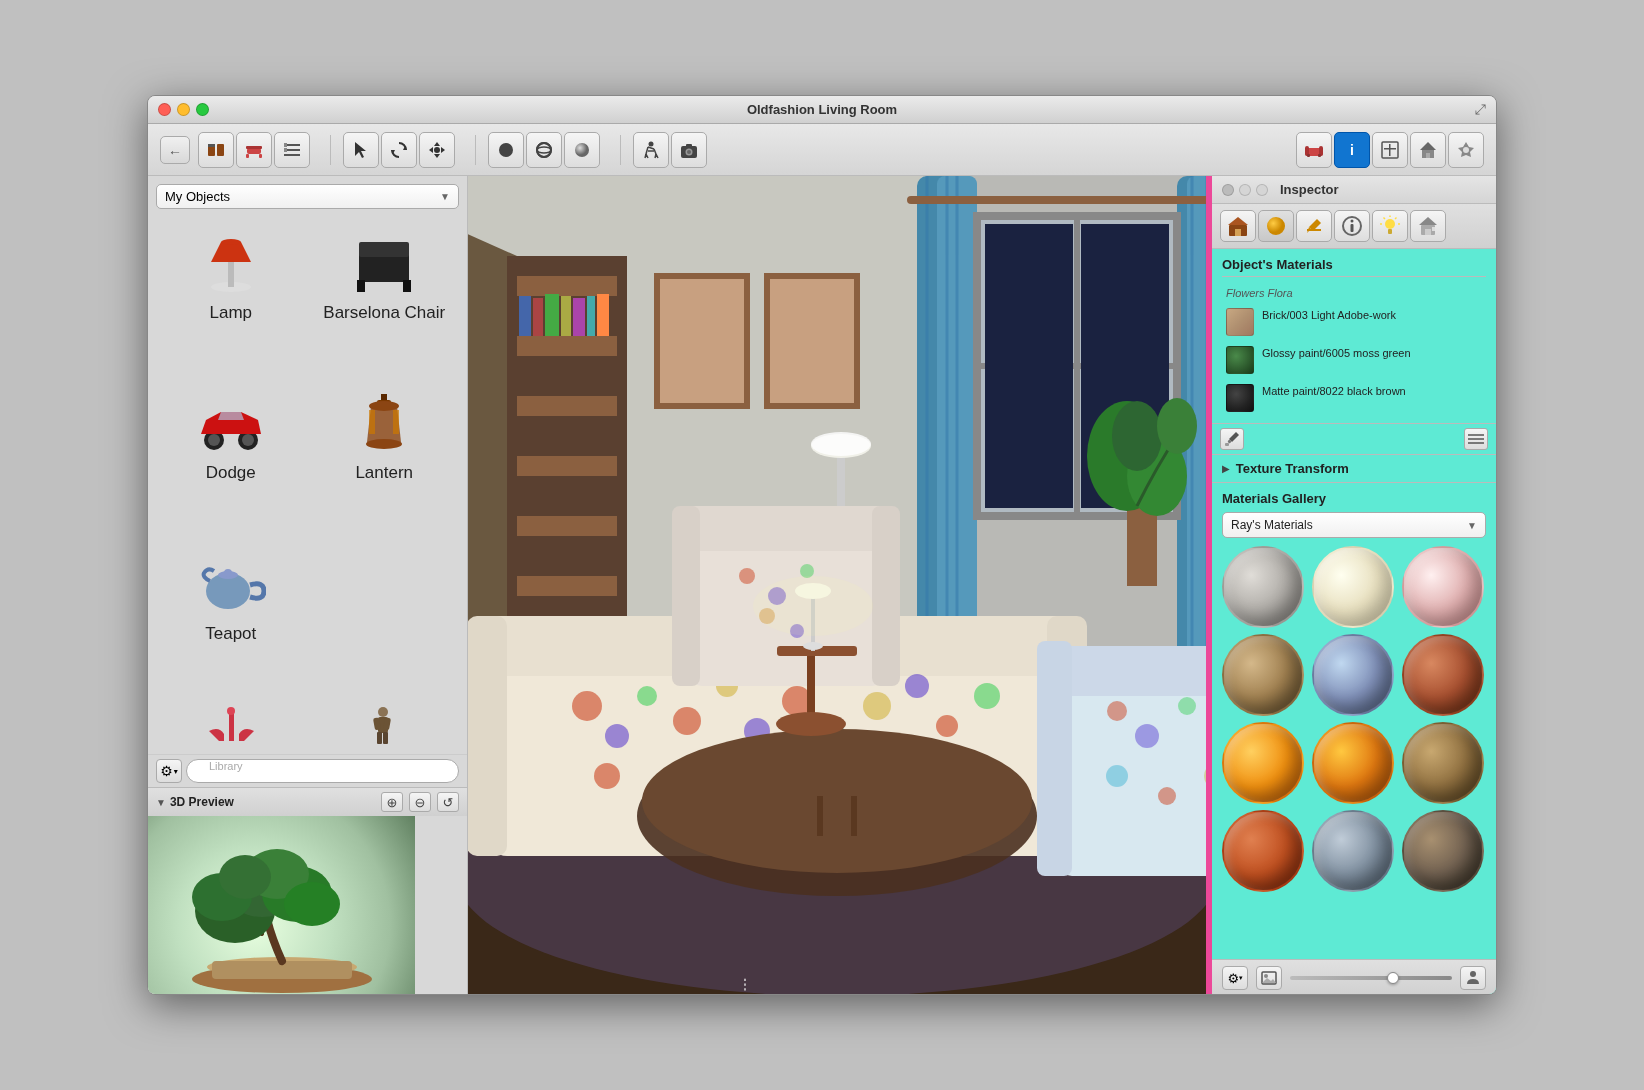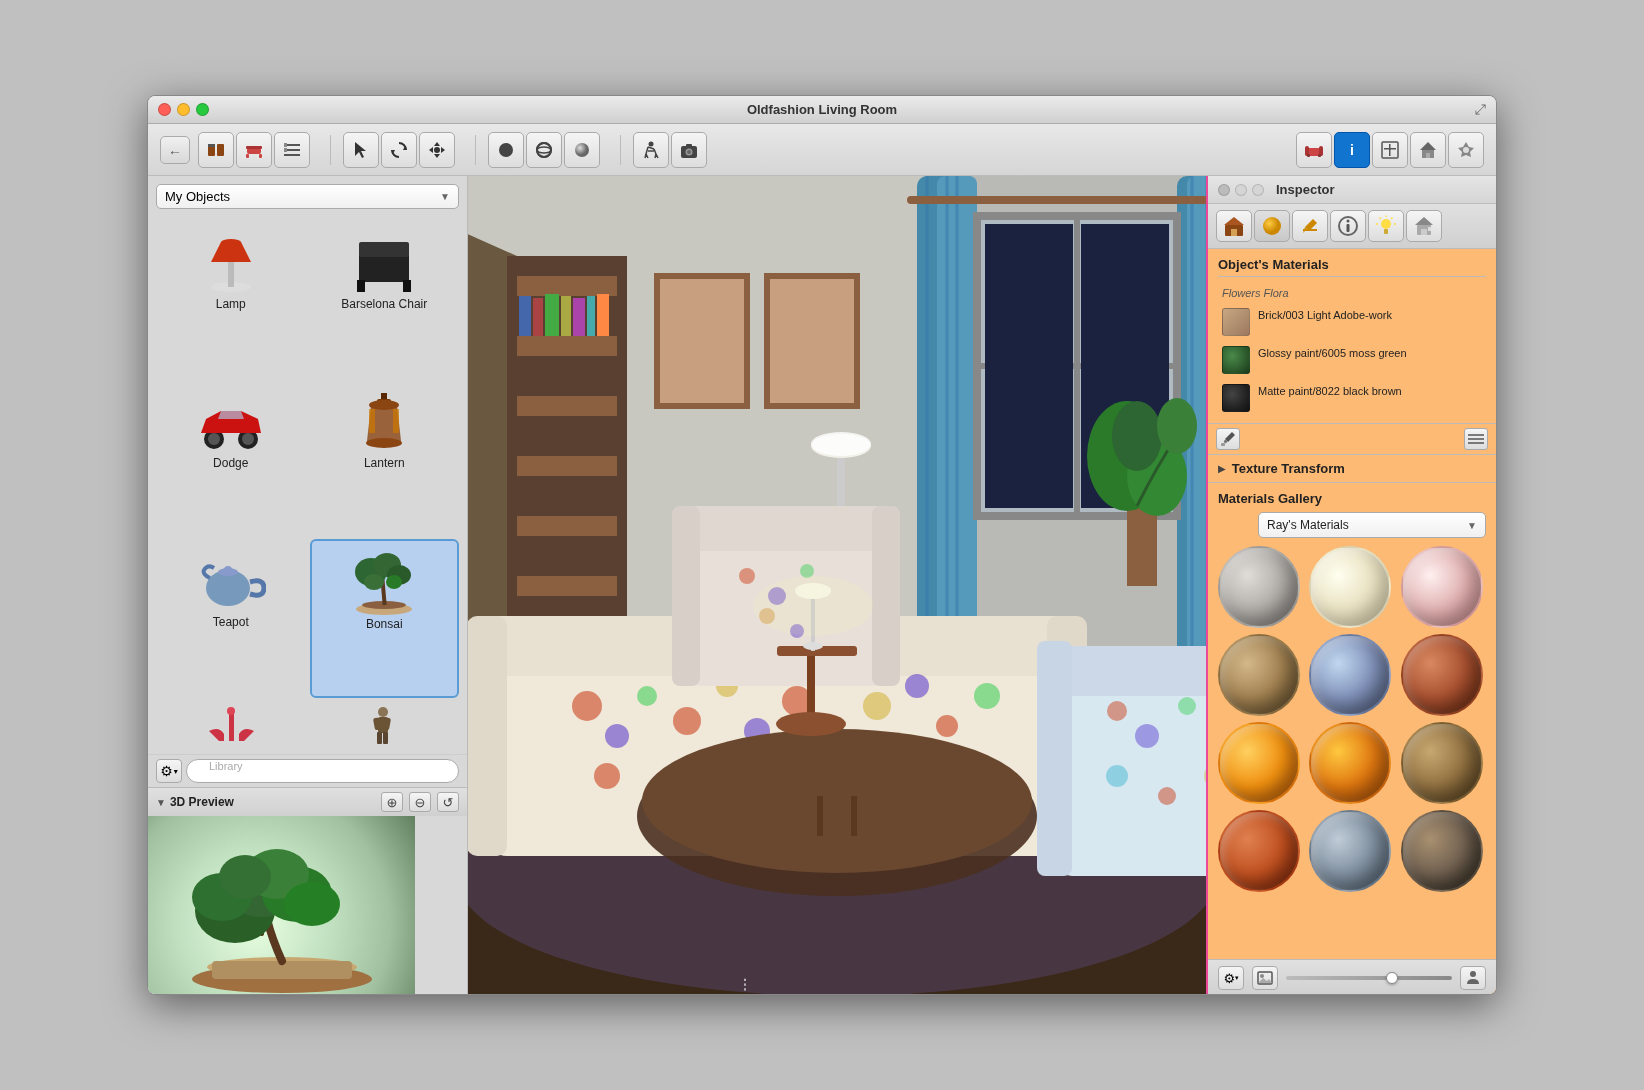--- a/index.html
+++ b/index.html
@@ -159,24 +159,24 @@
     }
     .object-icon {
       width: 80px;
       height: 70px;
       display: flex;
       align-items: center;
       justify-content: center;
       font-size: 40px;
     }
     .object-label {
-      font-size: 12px;
+      font-size: 17px;
       color: #222;
       text-align: left;
-      margin-top: 0;
+      margin-top: 6px;
     }
 
     
     .lamp-icon { color: #cc2200; font-size: 38px; }
 
     
     .search-bar-area {
       padding: 4px 8px;
       display: flex;
       gap: 4px;
@@ -277,22 +277,22 @@
       width: 100%;
       height: 100%;
       background: linear-gradient(180deg, #c8c8c0 0%, #b0b0a8 30%, #888878 60%, #504840 100%);
       position: relative;
       overflow: hidden;
     }
 
     
     .right-panel {
       width: 290px;
-      background: #fdba74;
-      border-left: 2px solid #ec4899;
+      background: #5eead4;
+      border-left: 6px solid #ec4899;
       display: flex;
       flex-direction: column;
       overflow: hidden;
     }
 
     
     .inspector-header {
       padding: 6px 10px;
       background: linear-gradient(to bottom, #e5e5e5, #d5d5d5);
       border-bottom: 1px solid #bbb;
@@ -460,21 +460,20 @@
       background: linear-gradient(to bottom, #fff, #f0f0f0);
       border: 1px solid #aaa;
       border-radius: 5px;
       padding: 0 8px;
       font-size: 12px;
       color: #222;
       display: flex;
       align-items: center;
       justify-content: space-between;
       cursor: pointer;
-      margin-left: 40px;
     }
 
     
     .spheres-grid {
       display: grid;
       grid-template-columns: repeat(3, 1fr);
       gap: 6px;
       overflow-y: auto;
     }
     .sphere-item {
@@ -849,35 +848,20 @@
               <ellipse cx="32" cy="38" rx="22" ry="18" fill="#7799bb"></ellipse>
               <path d="M54 32 Q68 28 68 38 Q68 48 54 44" fill="none" stroke="#5577aa" stroke-width="5"></path>
               <path d="M14 28 Q6 24 8 20 Q12 14 18 18" fill="none" stroke="#5577aa" stroke-width="4"></path>
               <ellipse cx="32" cy="22" rx="10" ry="4" fill="#8899cc"></ellipse>
               <rect x="28" y="16" width="8" height="8" rx="4" fill="#8899cc"></rect>
             </svg>
           </div>
           <span class="object-label">Teapot</span>
         </div>
 
-        <div class="object-item selected">
-          <div class="object-icon">
-            <svg width="70" height="70" viewBox="0 0 70 70">
-              <ellipse cx="35" cy="62" rx="28" ry="6" fill="#c8a87a"></ellipse>
-              <ellipse cx="35" cy="58" rx="22" ry="4" fill="#8a6040"></ellipse>
-              <rect x="33" y="30" width="4" height="28" fill="#5a3820" transform="rotate(-5,35,50)"></rect>
-              <ellipse cx="22" cy="25" rx="16" ry="14" fill="#2d6632"></ellipse>
-              <ellipse cx="38" cy="18" rx="14" ry="12" fill="#336633"></ellipse>
-              <ellipse cx="50" cy="28" rx="12" ry="10" fill="#2a5a2a"></ellipse>
-              <ellipse cx="25" cy="35" rx="10" ry="8" fill="#3a7038"></ellipse>
-              <ellipse cx="45" cy="35" rx="8" ry="7" fill="#287a28"></ellipse>
-            </svg>
-          </div>
-          <span class="object-label">Bonsai</span>
-        </div>
       </div>
 
       <div class="partial-objects">
         <div class="partial-item">
           <svg width="55" height="40" viewBox="0 0 55 40">
             <rect x="25" y="5" width="5" height="30" fill="#cc3344"></rect>
             <ellipse cx="27" cy="5" rx="4" ry="4" fill="#dd4455"></ellipse>
             <path d="M5 25 Q15 20 20 28 L20 35 L15 35" fill="#cc3344"></path>
             <path d="M50 25 Q40 20 35 28 L35 35 L40 35" fill="#cc3344"></path>
           </svg>

